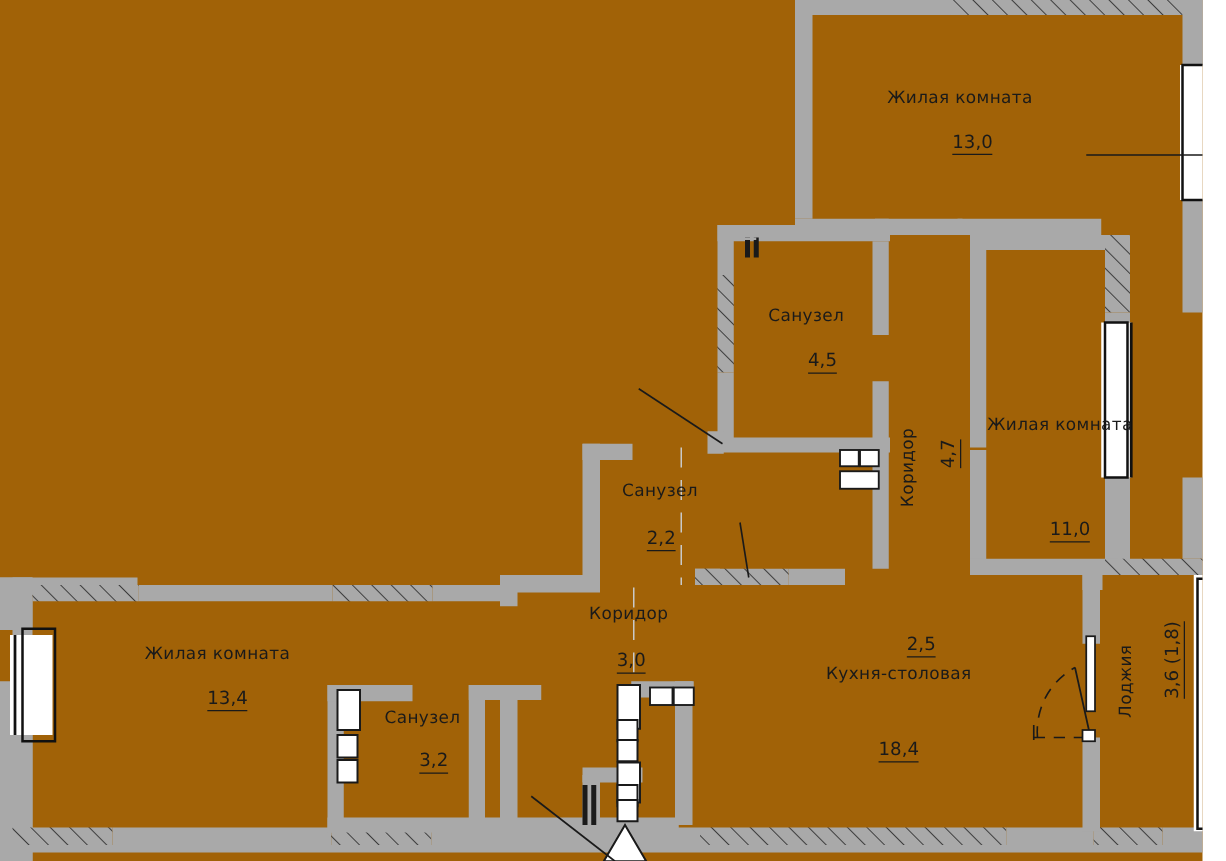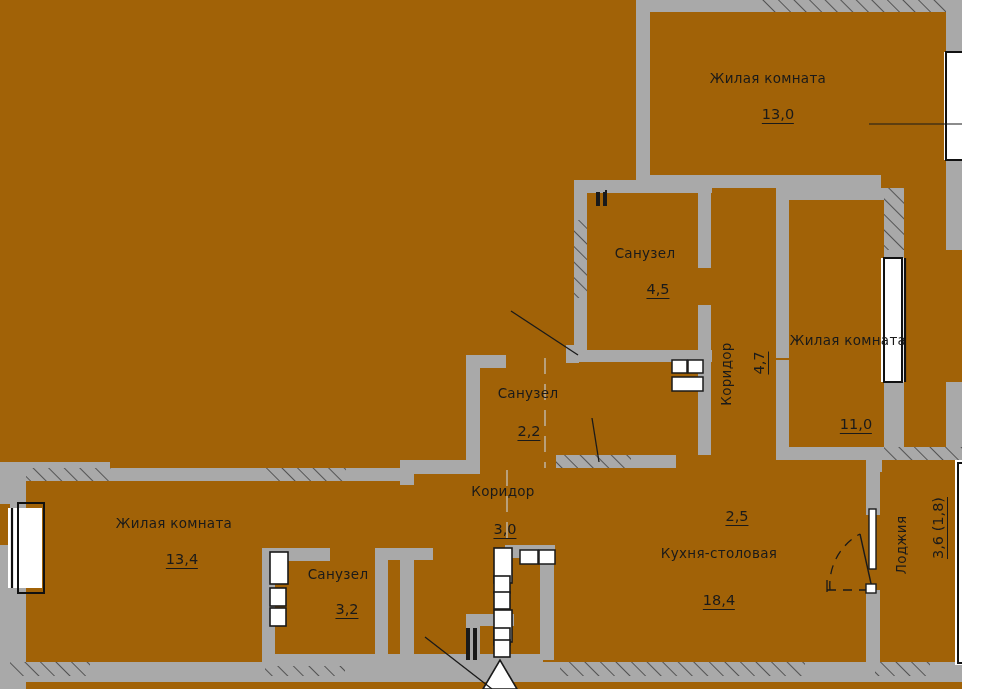--- a/index.html
+++ b/index.html
@@ -245,21 +245,21 @@
   <div class="room-area" style="left:856px; top:377px;margin-top:48px;">11,0</div>
 
   <div class="room-label" style="left:528px; top:393px;">Санузел</div>
   <div class="room-area" style="left:529px; top:432px;">2,2</div>
 
   <div class="room-label" style="left:503px; top:491px;">Коридор</div>
   <div class="room-area" style="left:505px; top:530px;">3,0</div>
 
   <div class="room-area" style="left:737px; top:517px;">2,5</div>
 
-  <div class="room-label" style="left:719px; top:553px;">Кухня-столовая</div>
+  <div class="room-label" style="left:719px; top:539px;">Кухня-столовая</div>
   <div class="room-area" style="left:719px; top:601px;text-align:right;">18,4</div>
 
   <div class="room-label" style="left:174px; top:523px;">Жилая комната</div>
   <div class="room-area" style="left:182px; top:560px;">13,4</div>
 
   <div class="room-label" style="left:338px; top:574px;">Санузел</div>
   <div class="room-area" style="left:347px; top:610px;">3,2</div>
 
   <div class="room-label rot90" style="left:901px; top:545px;">Лоджия</div>
   <div class="room-area rot90" style="left:939px; top:528px;">3,6 (1,8)</div>

